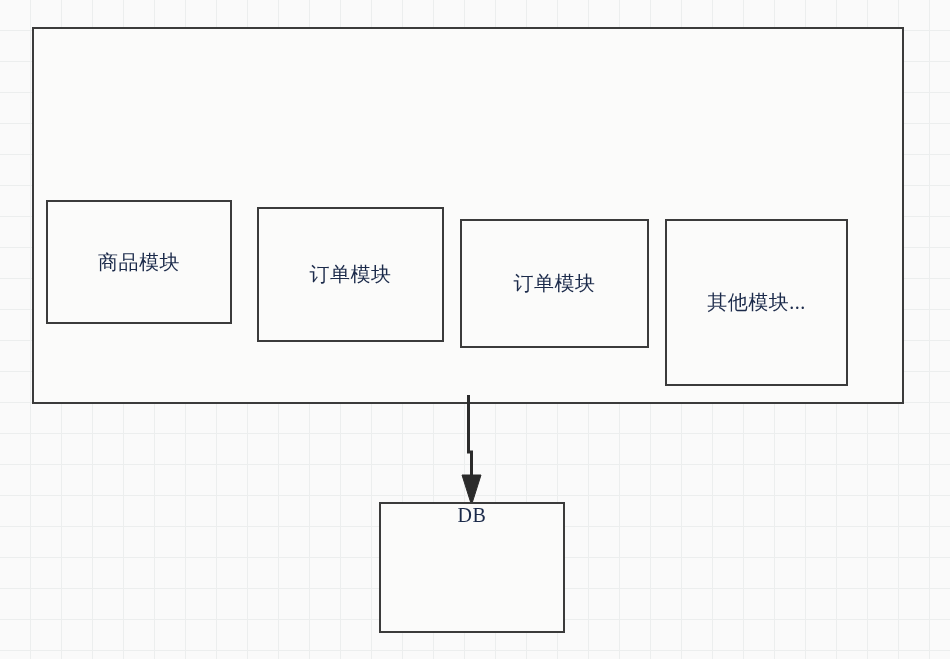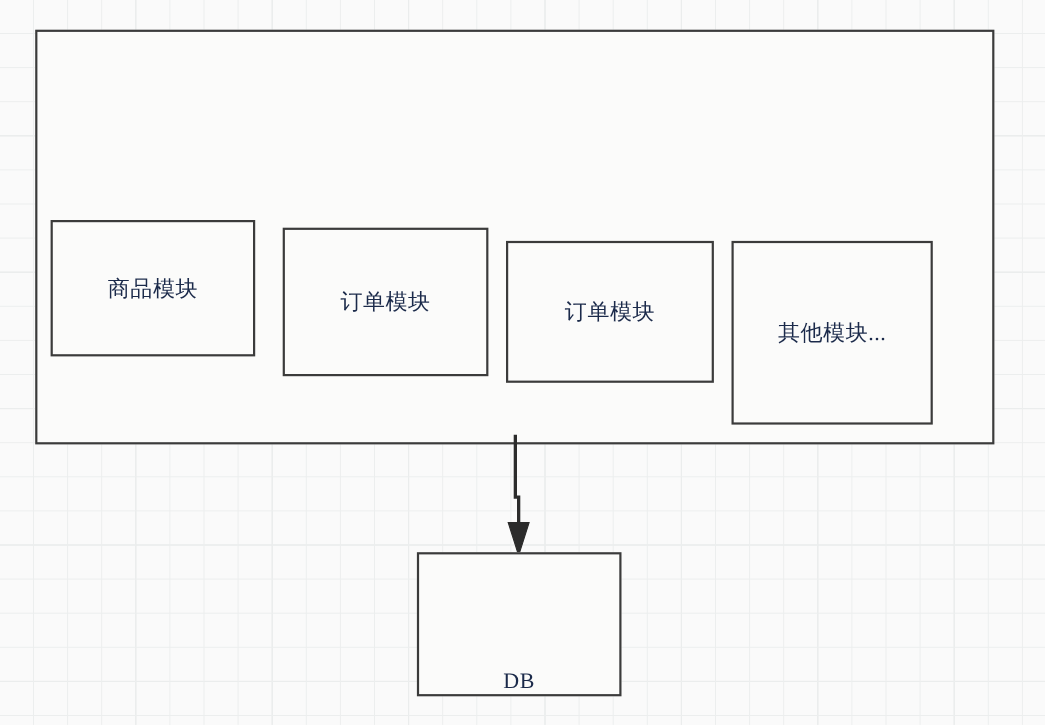--- a/index.html
+++ b/index.html
@@ -63,21 +63,21 @@
   #module-1 { left: 257px; top: 207px; width: 187px; height: 135px; text-align: center; }
   #module-2 { left: 460px; top: 219px; width: 189px; height: 129px; }
   #module-3 { left: 665px; top: 219px; width: 183px; height: 167px; }
 
   #db-box {
     left: 379px;
     top: 502px;
     width: 186px;
     height: 131px;
     display: flex;
-    align-items: flex-end;
+    align-items: flex-start;
     justify-content: center;
   }
   #db-label {
     font-size: 20px;
     color: #1b2a4a;
     letter-spacing: 0.5px;
   }
   #connector {
     position: absolute;
     left: 440px;

